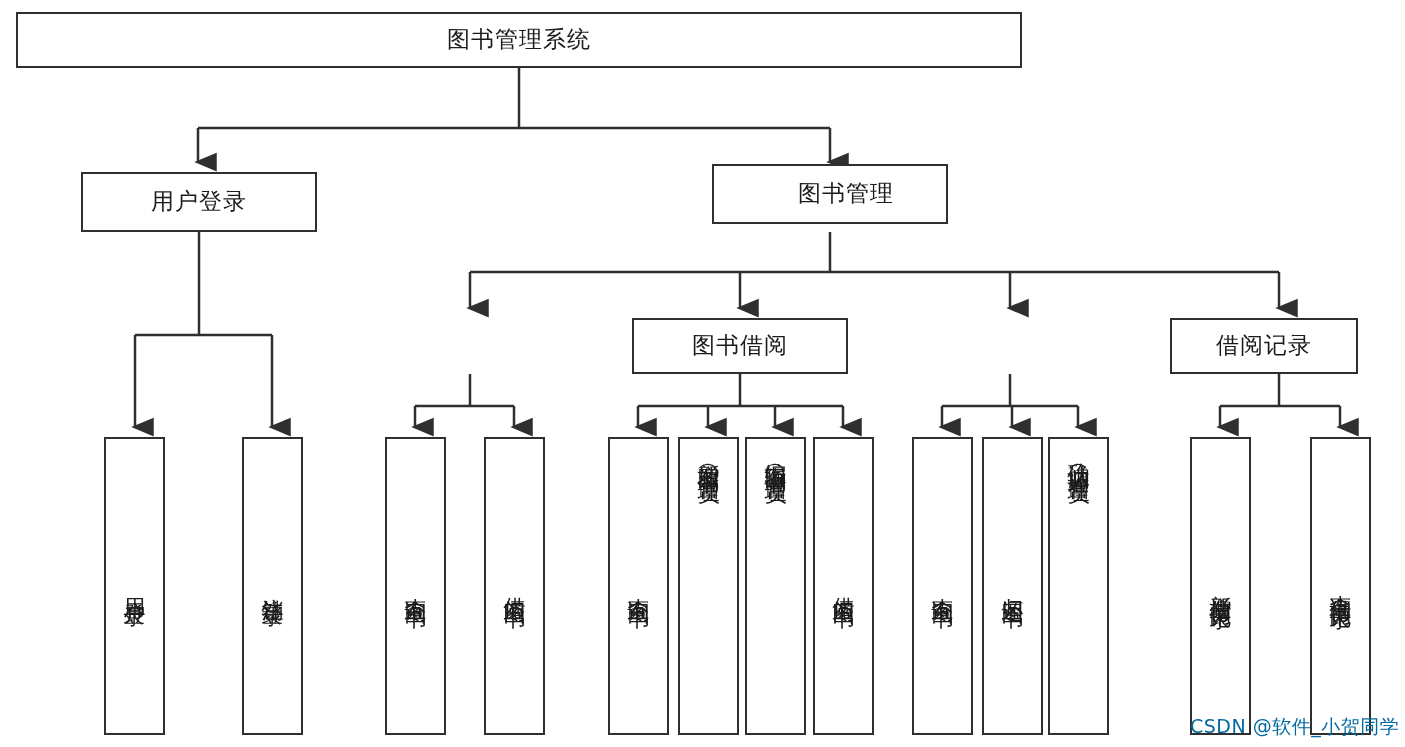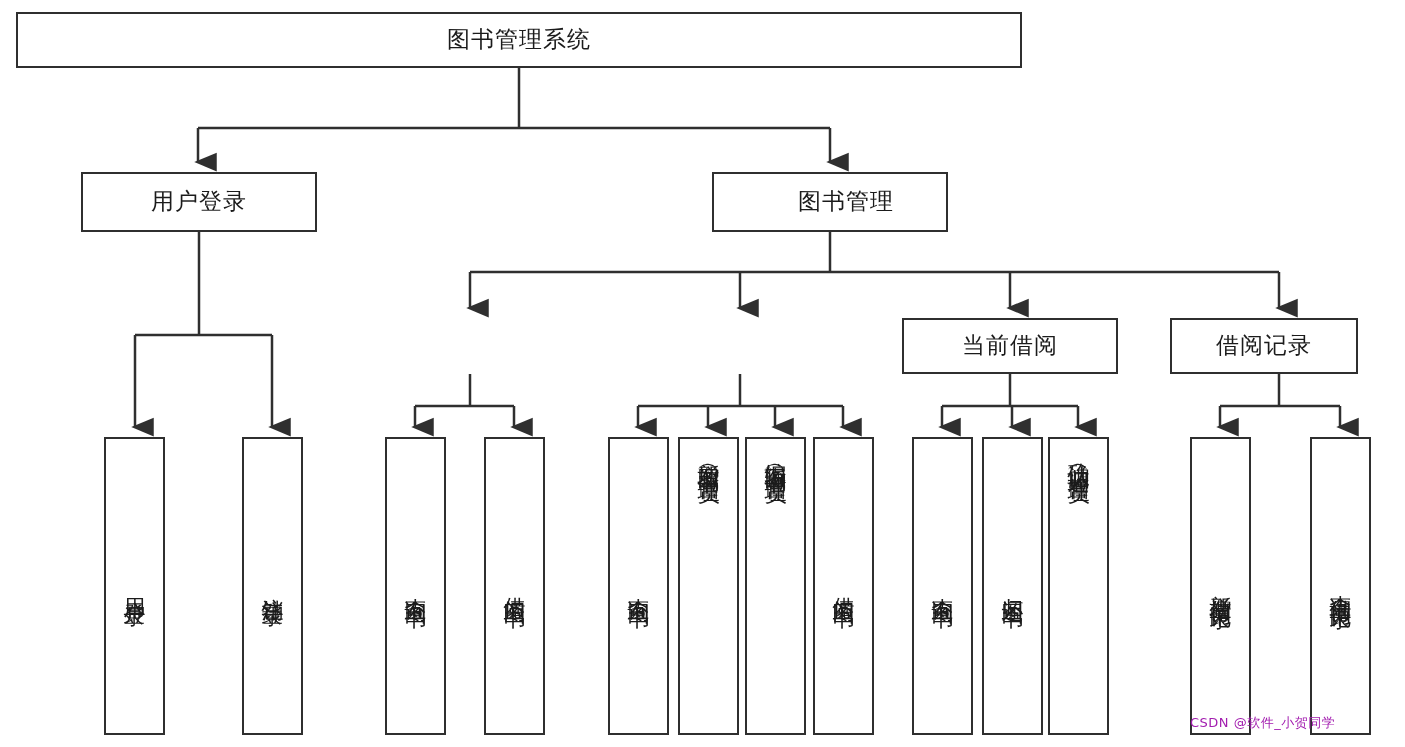--- a/index.html
+++ b/index.html
@@ -64,22 +64,22 @@
     line-height: 1;
     display: block;
     margin: 0 auto;
   }
   .node.vert.mid {
     align-items: center;
     padding-top: 0;
   }
   .watermark {
     position: absolute;
-    color: #a21caf;
-    font-size: 13px;
+    color: #0369a1;
+    font-size: 19px;
     letter-spacing: 0.5px;
     white-space: nowrap;
     z-index: 5;
     font-family: "DejaVu Sans", "Liberation Sans", sans-serif;
   }
 </style>
 </head>
 <body>
 
 <div id="canvas">
@@ -138,29 +138,29 @@
   </svg>
 
   <div class="node root horiz" style="left:16px;top:12px;width:1006px;height:56px;">
     <span class="label">图书管理系统</span>
   </div>
 
   <div class="node horiz" style="left:81px;top:172px;width:236px;height:60px;">
     <span class="label">用户登录</span>
   </div>
 
-  <div class="node horiz" style="left:712px;top:172px;width:236px;height:60px;padding-left:32px;">
+  <div class="node horiz" style="left:712px;top:164px;width:236px;height:60px;padding-left:32px;">
     <span class="label">图书管理</span>
   </div>
 
 
-
-  <div class="node horiz" style="left:902px;top:318px;width:216px;height:56px;">
-    <span class="label">当前借阅</span>
-  </div>
+  <div class="node horiz" style="left:632px;top:318px;width:216px;height:56px;">
+    <span class="label">图书借阅</span>
+  </div>
+
 
   <div class="node horiz" style="left:1170px;top:318px;width:188px;height:56px;">
     <span class="label">借阅记录</span>
   </div>
 
   <div class="node vert mid" style="left:104px;top:437px;width:61px;height:298px;">
     <span class="label">用户登录</span>
   </div>
 
   <div class="node vert mid" style="left:242px;top:437px;width:61px;height:298px;">

